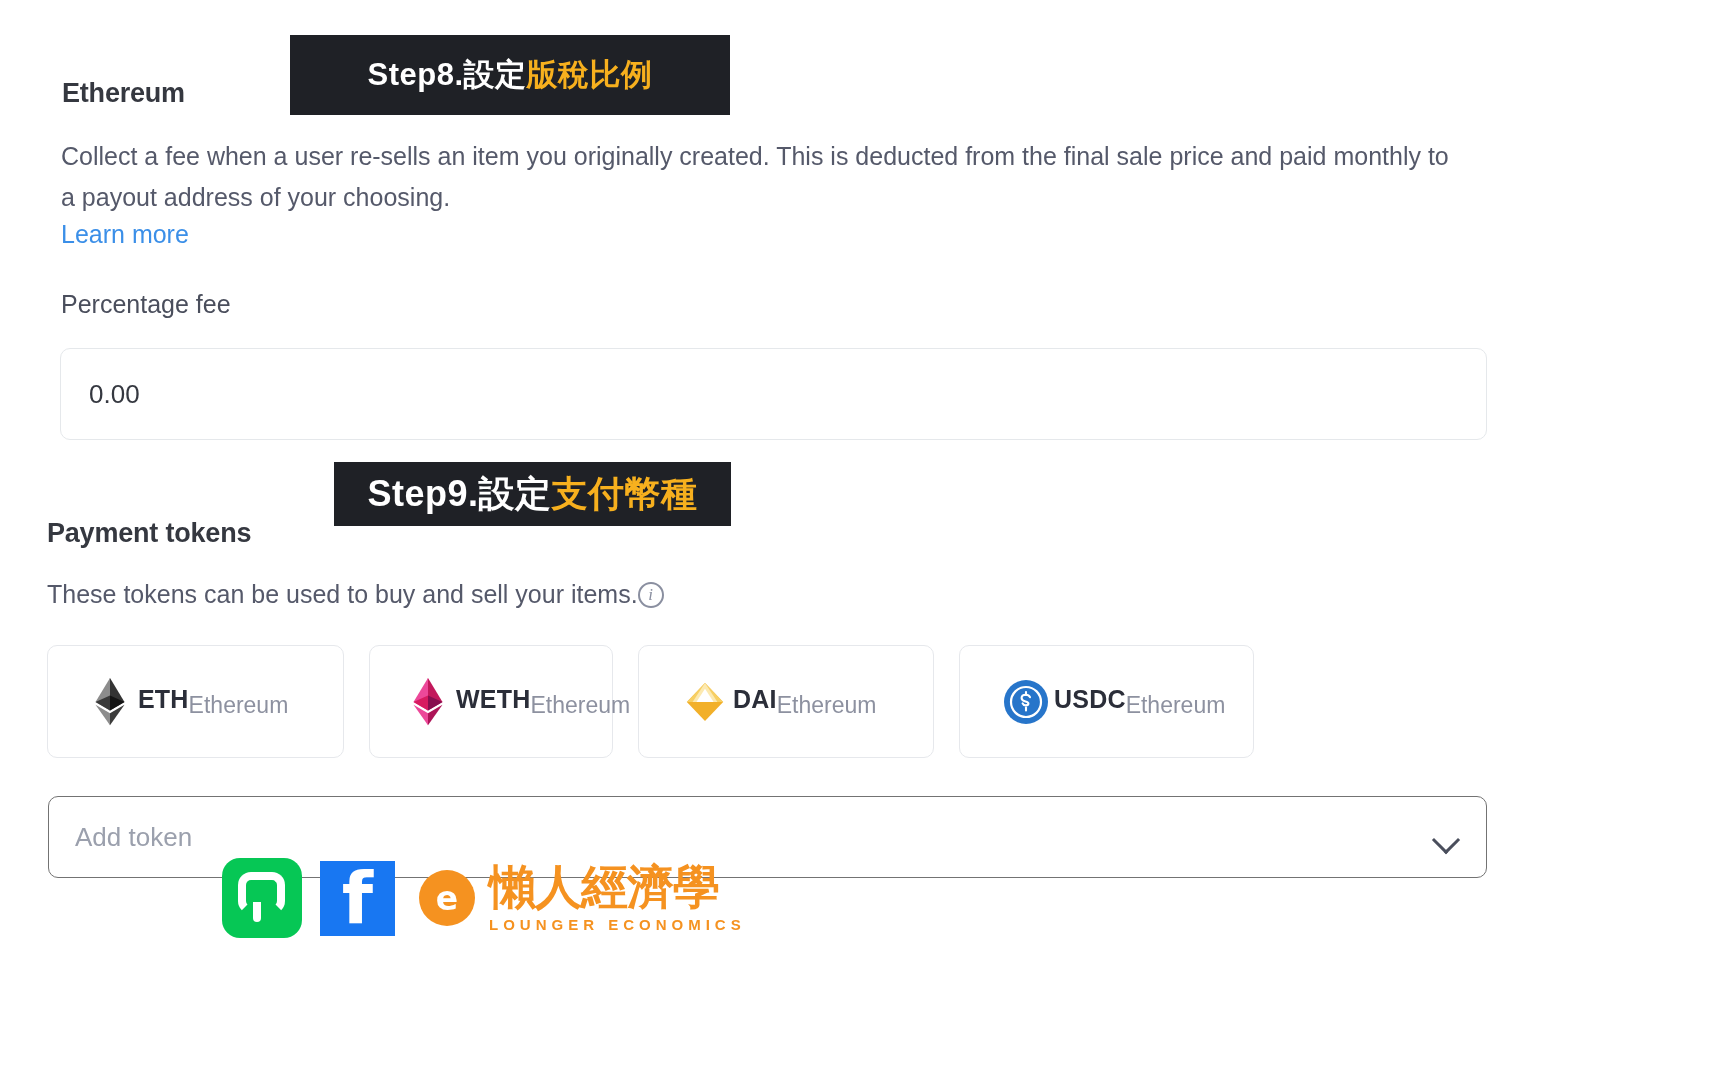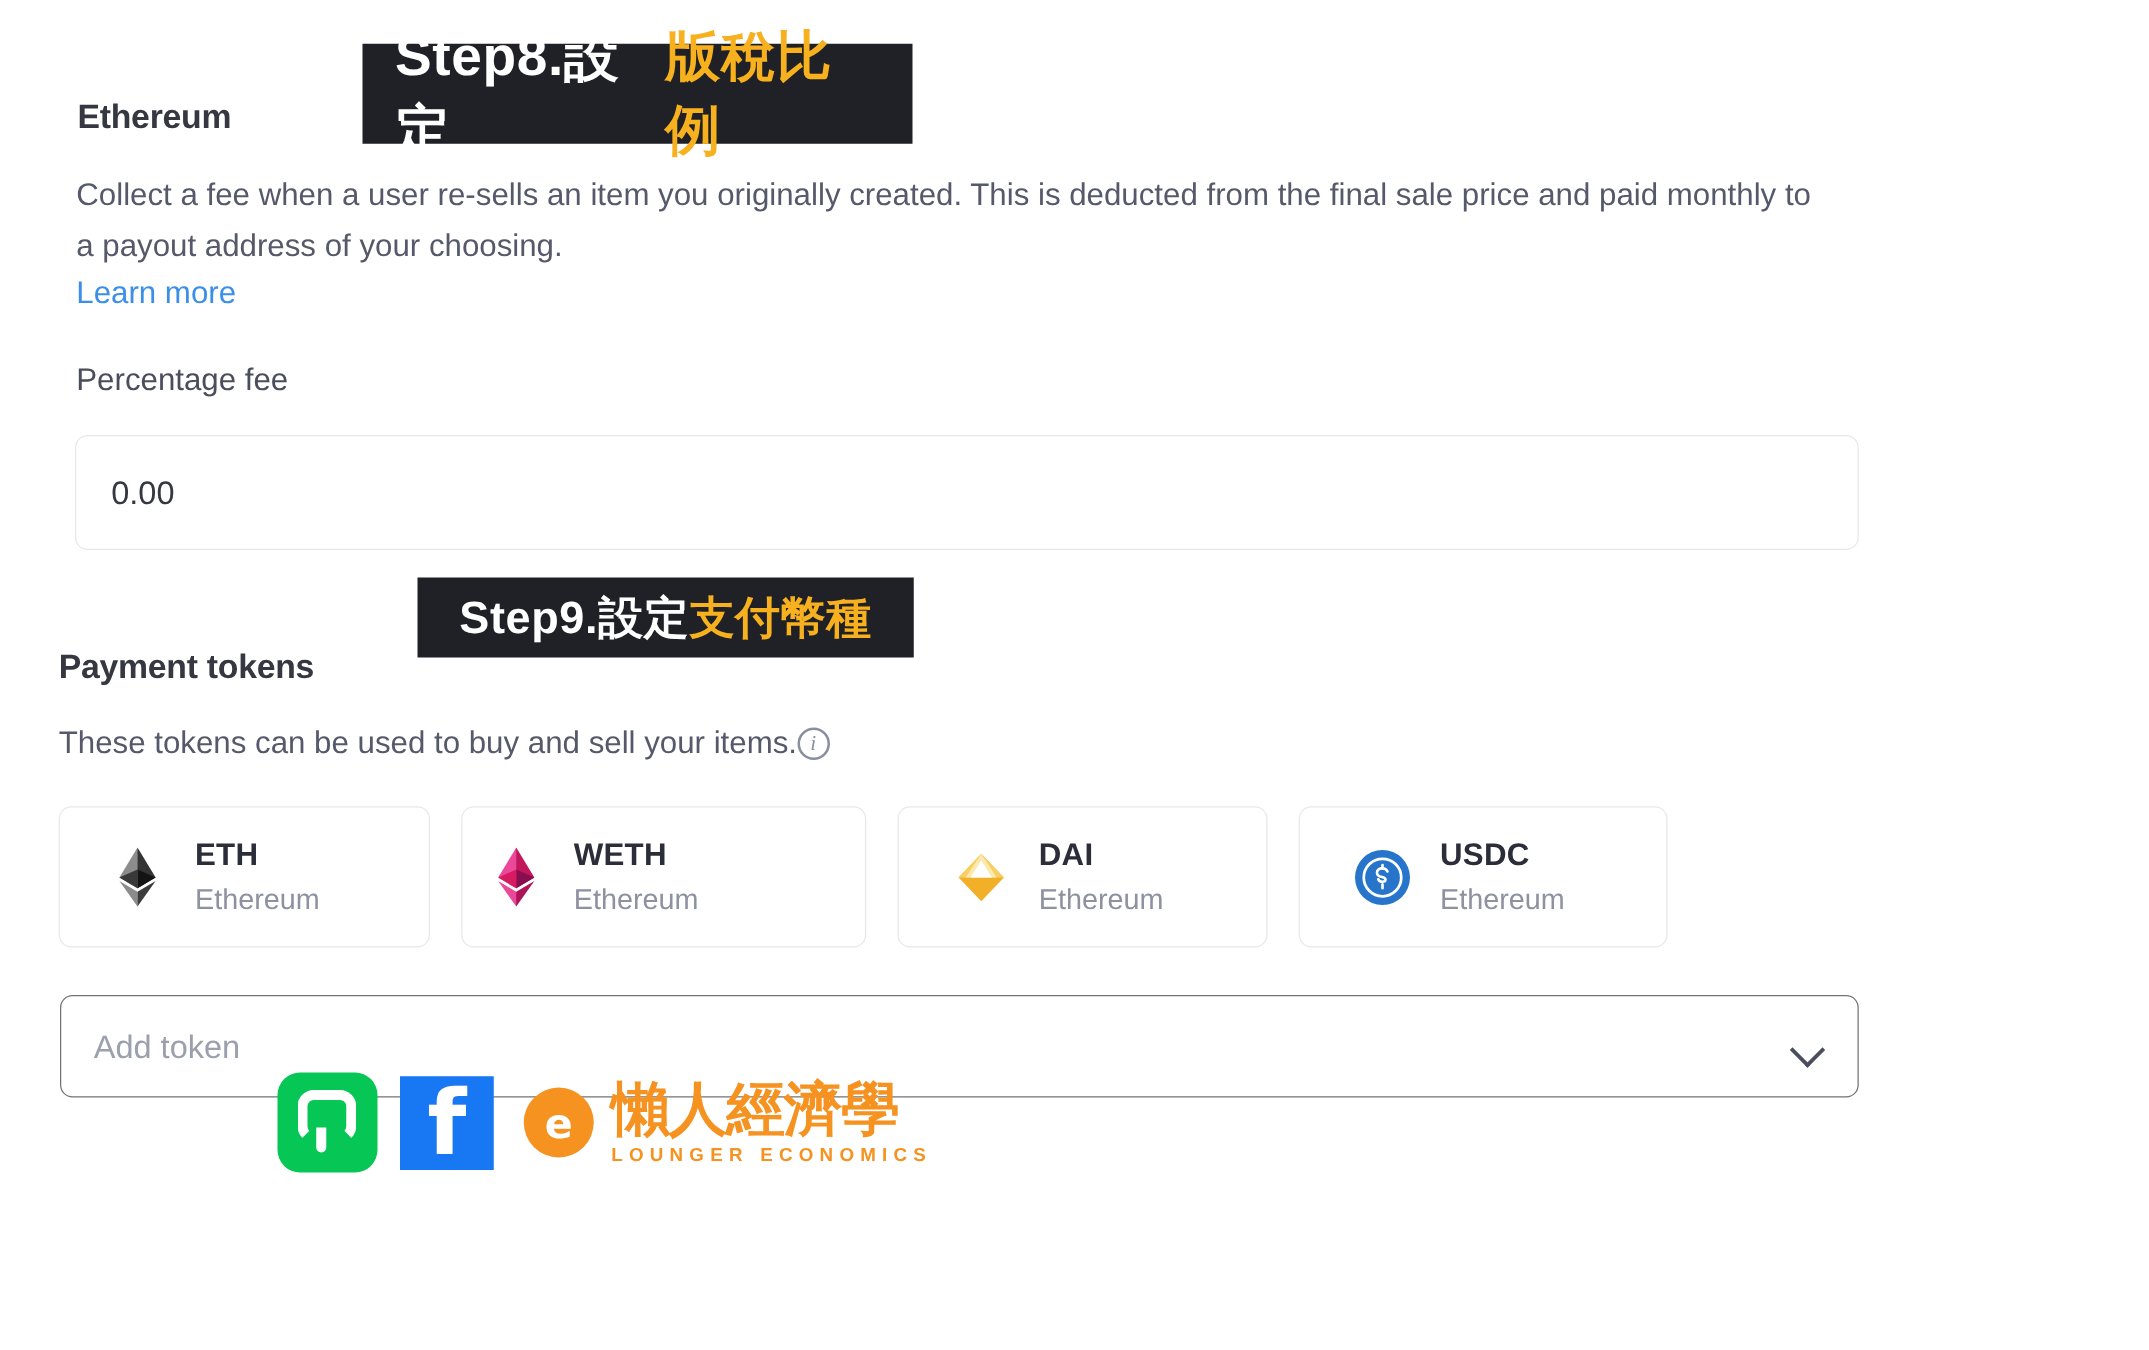--- a/index.html
+++ b/index.html
@@ -135,36 +135,36 @@
     height: 113px;
     border: 1px solid #e6e8ec;
     border-radius: 10px;
     background: #fff;
     display: flex;
     align-items: center;
     box-sizing: border-box;
     cursor: pointer;
   }
   .token-card.w1 { width: 297px; padding-left: 38px; }
-  .token-card.w2 { width: 324px; padding-left: 19px; }
+  .token-card.w2 { width: 244px; padding-left: 34px; }
   .token-card.w3 { width: 296px; padding-left: 42px; }
   .token-card.w4 { width: 295px; padding-left: 42px; }
 
   .token-icon {
     width: 48px;
     height: 48px;
     flex: 0 0 48px;
     display: flex;
     align-items: center;
     justify-content: center;
   }
   .token-text {
-    margin-left: 22px;
-    display: flex;
-    flex-direction: column;
+    margin-left: 4px;
+    display: flex;
+    flex-direction: row;
     justify-content: center;
   }
   .token-symbol {
     font-size: 25px;
     font-weight: 700;
     color: #2b2e39;
     line-height: 1.15;
     letter-spacing: 0.2px;
   }
   .token-chain {
@@ -226,21 +226,21 @@
     letter-spacing: 0.5px;
   }
   .step-banner .s-white { color: #ffffff; }
   .step-banner .s-gold  { color: #f7b01e; }
 
   #step8-banner {
     left: 290px;
     top: 35px;
     width: 440px;
     height: 80px;
-    font-size: 44px;
+    font-size: 31px;
   }
   #step9-banner {
     left: 334px;
     top: 462px;
     width: 397px;
     height: 64px;
     font-size: 36px;
   }
 
   

